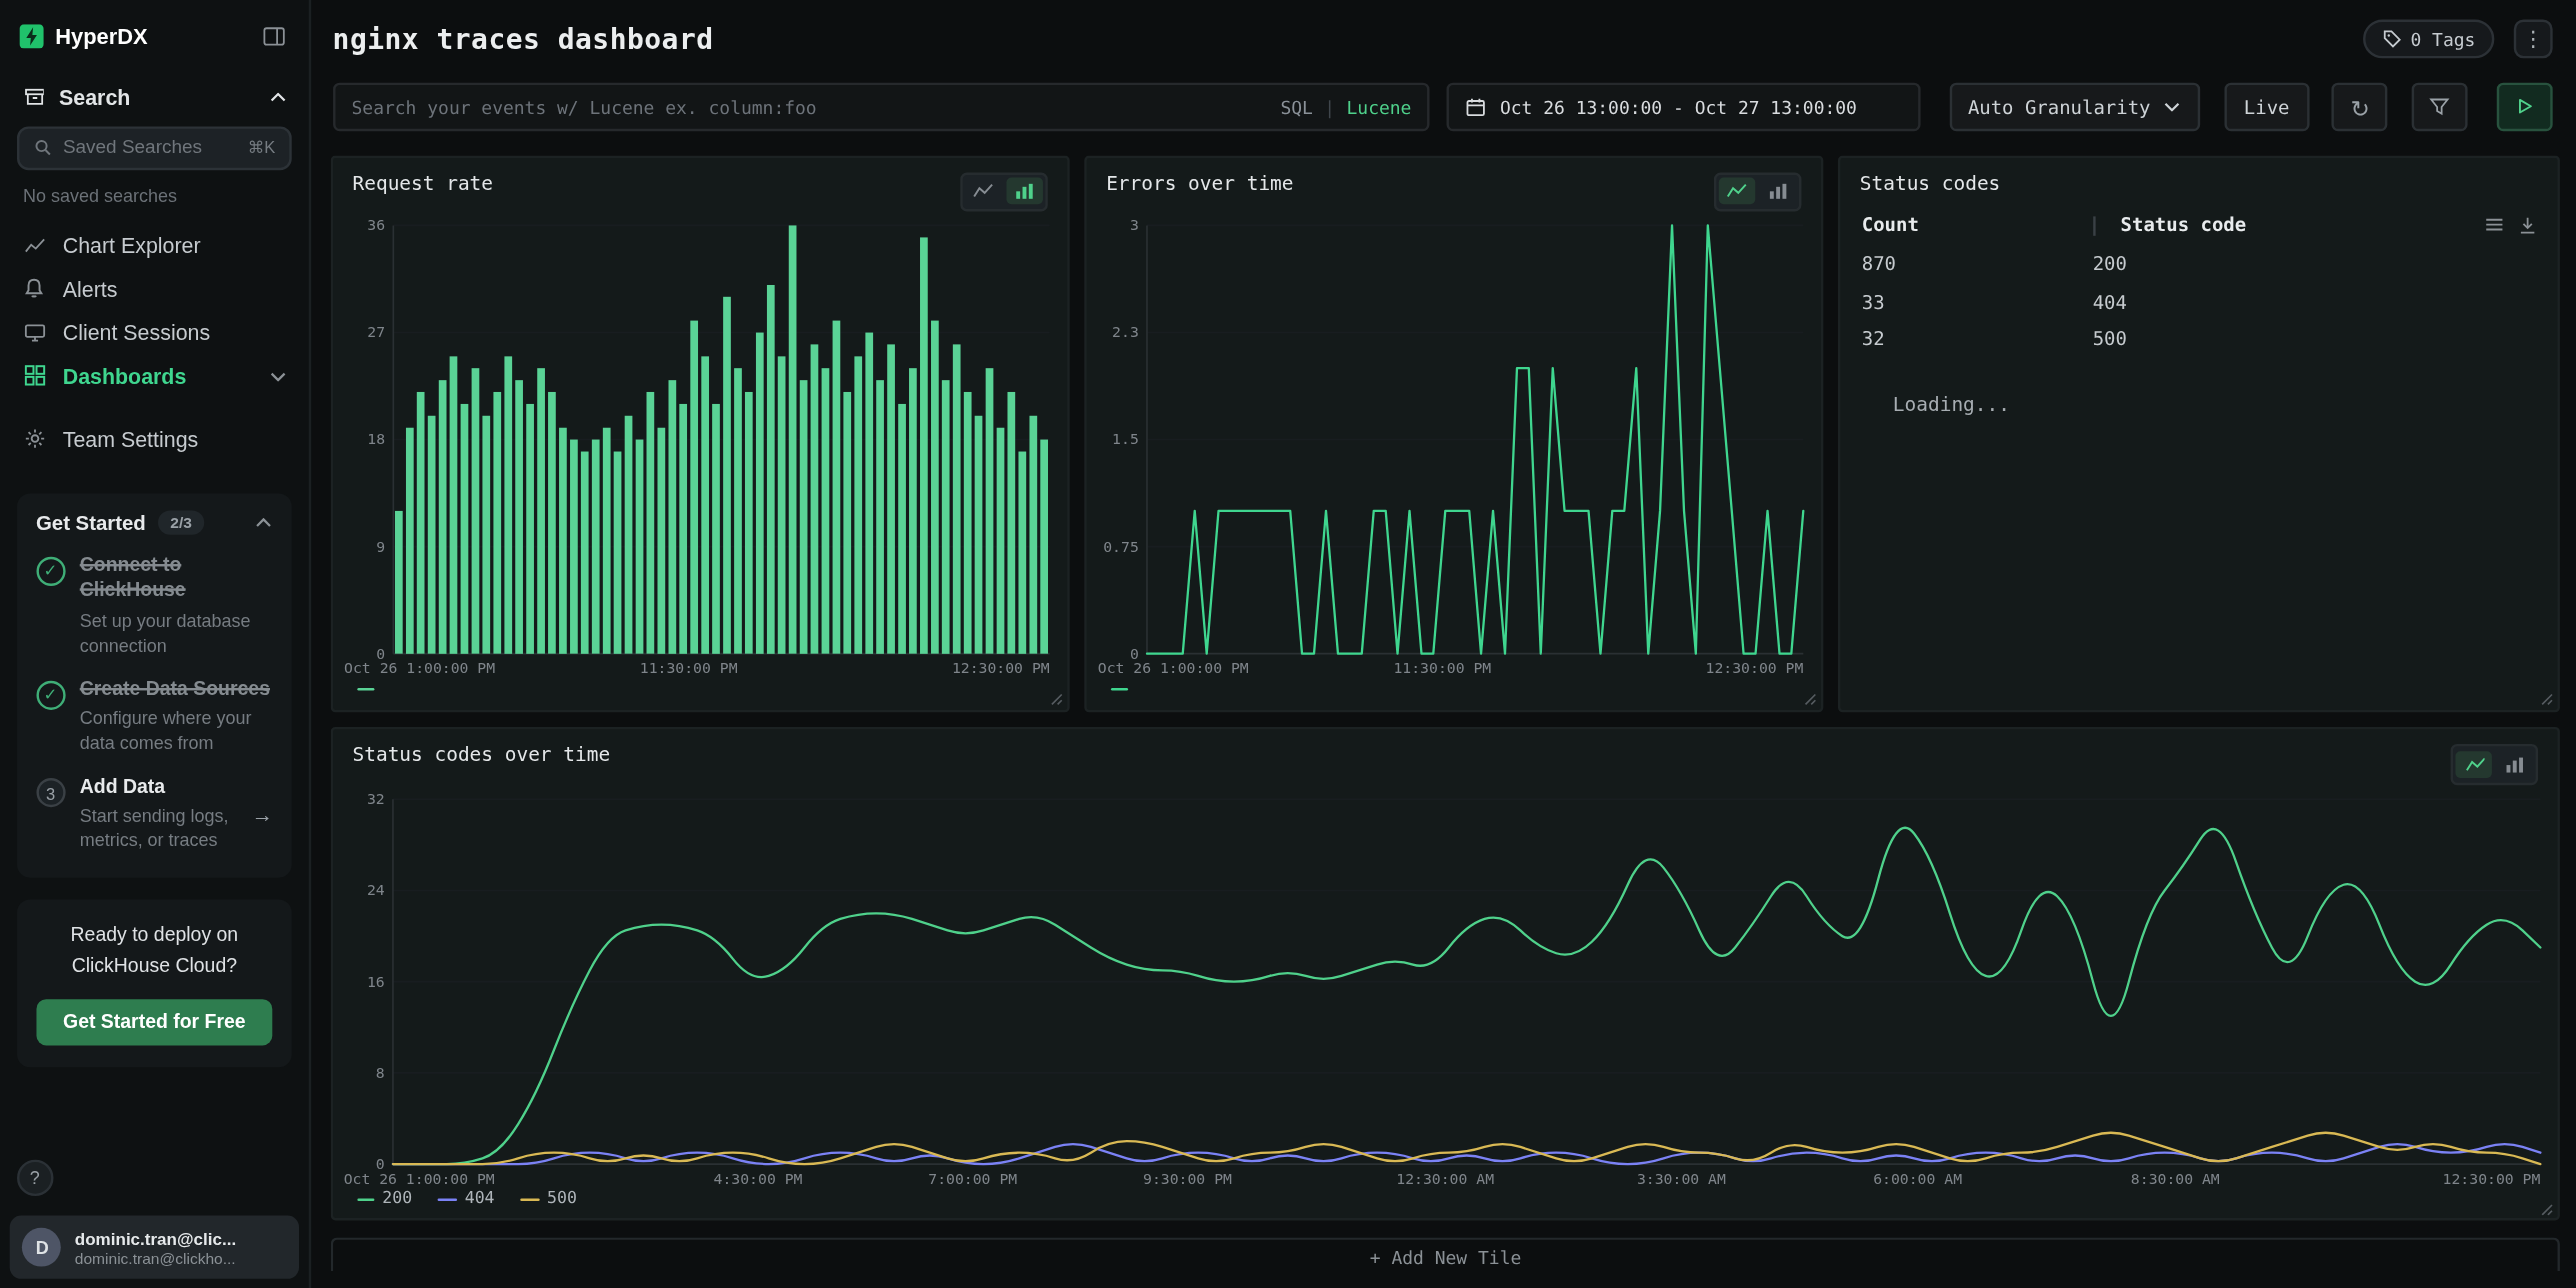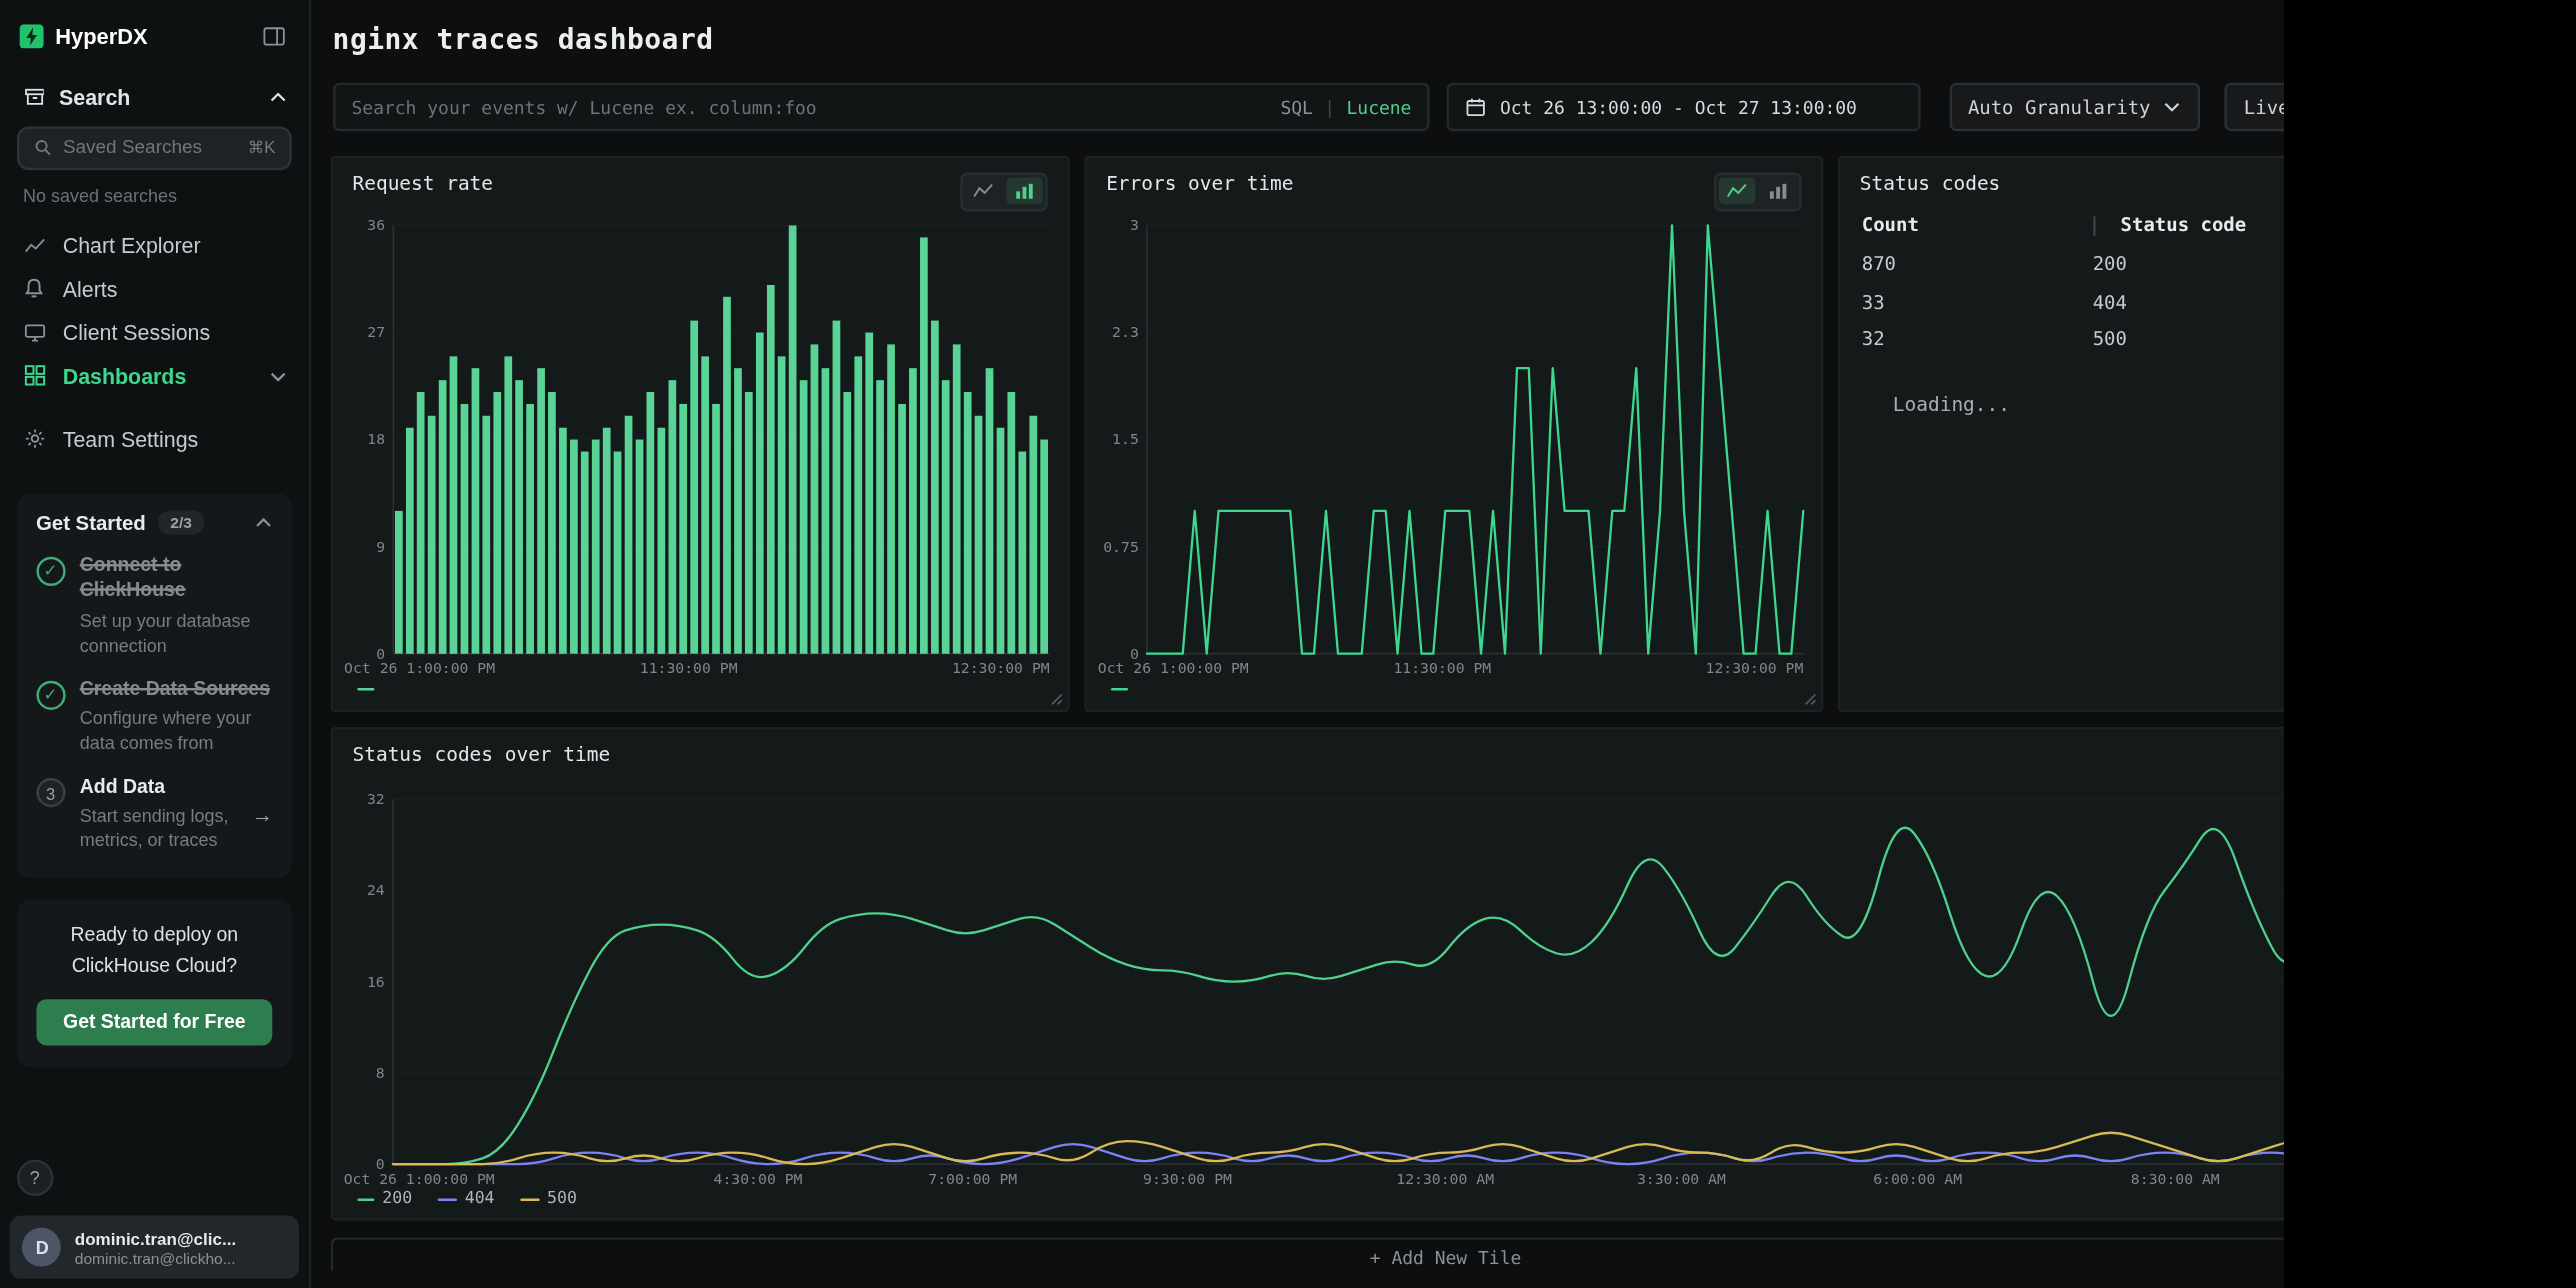--- a/index.html
+++ b/index.html
@@ -1,17 +1,17 @@
 <!DOCTYPE html>
 <html style="font-size:10.8px"><head>
 <meta charset="utf-8">
 <style>
   html,body{margin:0;padding:0;background:#000;}
   *{box-sizing:border-box;}
-  .stage{width:2284px;height:1288px;overflow:hidden;background:#0c0e0f;}
+  .stage{width:2576px;height:1288px;overflow:hidden;background:#0c0e0f;}
   .app{width:1060px;height:530px;transform:scale(2.43112);transform-origin:0 0;
        display:flex;background:#0c0e0f;color:#d8dcdf;
        font-family:"Liberation Sans",sans-serif;font-size:8.8px;overflow:hidden;}
   svg{display:block;}
   button{font-family:inherit;cursor:pointer;}
 
   
   .sidebar{width:128px;min-width:128px;background:#0e1112;border-right:0.7px solid #1b2022;position:relative;}
   .logo-row{height:30px;display:flex;align-items:center;gap:4.7px;padding:0 8px;}
   .brand{font-weight:700;font-size:9px;color:#fff;flex:1;}

